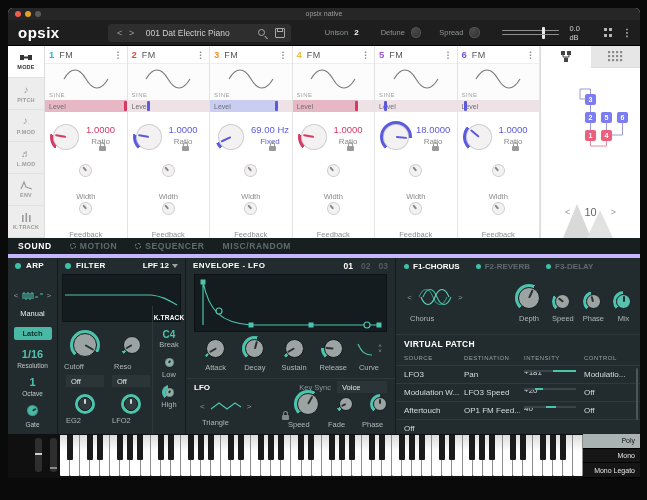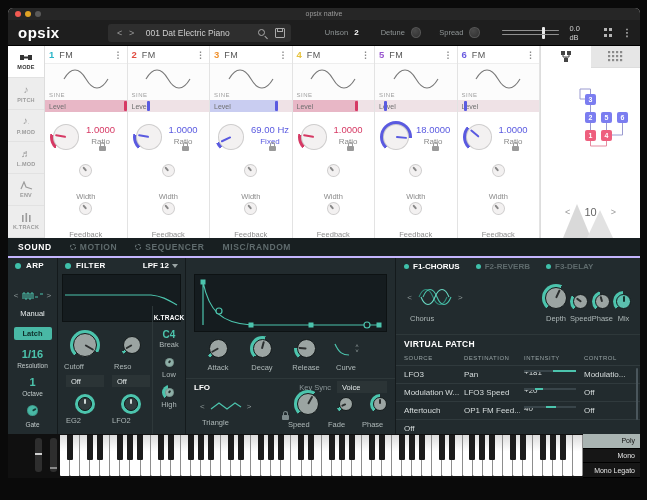--- a/index.html
+++ b/index.html
@@ -82,21 +82,21 @@
   .rp-tab.active{background:#fff;border-bottom:none;}
   .algo-area{flex:1;position:relative;background:#fff;}
   .abox{position:absolute;width:11px;height:11px;border-radius:2px;color:#fff;font-size:7px;font-weight:bold;display:flex;align-items:center;justify-content:center;}
   .abox.mod{background:#7b7df0;} .abox.car{background:#ee5f7e;}
   .algo-nav{position:absolute;left:0;right:0;top:138px;display:flex;align-items:center;justify-content:center;gap:14px;}
   .algo-nav .chv{color:#9a9a9a;font-size:9px;}
   .algo-num{color:#666;font-size:11px;}
 
   
   .bottom{height:196px;background:#222b2e;color:#dfe5e5;}
-  .sec-tabbar{height:20px;background:#181f21;display:flex;align-items:center;gap:18px;padding-left:10px;border-bottom:2px solid #c4b5fd;}
+  .sec-tabbar{height:20px;background:#181f21;display:flex;align-items:center;gap:18px;padding-left:10px;border-bottom:4px solid #c4b5fd;}
   .sec-tab{font-size:8.5px;font-weight:bold;letter-spacing:.6px;color:#5f6b6d;display:flex;align-items:center;gap:4px;}
   .sec-tab.active{color:#fff;}
   .gear{width:6px;height:6px;border:1px dashed #6d797b;border-radius:50%;display:inline-block;}
   .panels{height:176px;display:flex;}
   .panel{position:relative;border-right:1px solid #141a1c;height:176px;}
   .p-head{position:absolute;top:0;left:0;right:0;height:15px;display:flex;align-items:center;padding:0 7px;gap:5px;}
   .dot{width:6px;height:6px;border-radius:50%;background:#3fc0aa;flex:none;}
   .p-title{font-size:8px;font-weight:bold;letter-spacing:.4px;color:#fff;white-space:nowrap;}
   .dk-lab{font-size:7.5px;color:#aeb8b8;text-align:left;}
   .display{position:absolute;background:#151c1f;border:1px solid #0d1213;}
@@ -129,21 +129,21 @@
   .curve-ch{color:#9aa4a4;font-size:6px;line-height:5px;text-align:center;}
   .lfo-div{position:absolute;left:0;right:0;top:120px;border-top:1px solid #2e383a;}
   .chev{color:#8f9a9a;font-size:8px;}
 
   
   .fxp{width:244px;border-right:none;}
   .fx-tabs{position:absolute;top:4px;left:8px;display:flex;gap:16px;align-items:center;}
   .fx-tab{display:flex;align-items:center;gap:4px;font-size:8px;font-weight:bold;color:#5f6b6d;}
   .fx-tab.active{color:#fff;}
   .fx-sel{position:absolute;left:8px;top:28px;width:62px;display:flex;align-items:center;justify-content:center;gap:3px;}
-  .fx-knobs{position:absolute;right:6px;top:26px;display:flex;align-items:flex-end;gap:0;}
+  .fx-knobs{position:absolute;right:6px;top:26px;display:flex;align-items:flex-end;gap:9px;}
   .fxk{display:flex;flex-direction:column;align-items:center;gap:2px;}
   .vp-div{position:absolute;left:0;right:0;top:76px;border-top:1px solid #2e383a;}
   .vp-title{position:absolute;left:8px;top:81px;font-size:8.5px;font-weight:bold;color:#fff;letter-spacing:.3px;}
   .vp-head{position:absolute;left:0;right:0;top:97px;font-size:6px;color:#97a2a4;letter-spacing:.5px;}
   .vp-head span{position:absolute;}
   .vp-rows{position:absolute;left:0;right:0;top:107px;bottom:0;overflow:hidden;}
   .vp-row{position:relative;height:18px;border-top:1px solid #303a3d;font-size:8px;color:#d7dddd;}
   .vp-row span{position:absolute;top:4px;white-space:nowrap;overflow:hidden;}
   .vp-src{left:8px;width:56px;} .vp-dst{left:68px;width:56px;} .vp-int{left:128px;width:52px;top:2px !important;} .vp-ctl{left:188px;width:50px;}
   .vp-slider{position:absolute;left:128px;top:13px;width:52px;height:2px;background:#39454a;}
@@ -660,20 +660,28 @@
           <div class="dk-lab">Low</div>
           <span class="knob" style="--w:15px;--a:35deg;--arc:120deg;--cap:#8fb0a8;--pc:#22302e;margin-top:6px">
               <i class="cap"></i>
               <i class="p"></i>
             </span>
           <div class="dk-lab">High</div>
         </div>
       </div>
 
       <div class="panel envp">
+        <div class="p-head">
+            <span class="p-title">ENVELOPE - LFO</span>
+          <span class="env-tabs">
+            <span class="env-tab active">01</span>
+            <span class="env-tab">02</span>
+            <span class="env-tab">03</span>
+          </span>
+          </div>
         <div class="display" style="left:8px;right:8px;top:16px;height:58px">
           <svg width="192" height="56">
             <path d="M8 50 L8 7 C 14 36, 26 48, 56 50 H184" fill="none" stroke="#4cc4ad" stroke-width="1.2"></path>
             <rect x="5.5" y="4.5" width="5" height="5" fill="#4cc4ad"></rect>
             <circle cx="24" cy="36" r="3" fill="#151c1f" stroke="#4cc4ad" stroke-width="1.2"></circle>
             <rect x="53.5" y="47.5" width="5" height="5" fill="#4cc4ad"></rect>
             <rect x="113.5" y="47.5" width="5" height="5" fill="#4cc4ad"></rect>
             <circle cx="172" cy="50" r="3" fill="#151c1f" stroke="#4cc4ad" stroke-width="1.2"></circle>
             <rect x="181.5" y="47.5" width="5" height="5" fill="#4cc4ad"></rect>
           </svg>
@@ -685,20 +693,27 @@
                 <i class="p"></i>
               </span>
               <span class="dk-lab">Attack</span>
             </span>
           <span class="ek">
               <span class="knob" style="--w:25px;--a:15deg;--arc:150deg;--cap:#9ba4a2;--pc:#2b2f2f;--bd:#141a1b">
                 <i class="cap"></i>
                 <i class="p"></i>
               </span>
               <span class="dk-lab">Decay</span>
+            </span>
+          <span class="ek">
+              <span class="knob" style="--w:25px;--a:-120deg;--arc:14deg;--cap:#9ba4a2;--pc:#2b2f2f;--bd:#141a1b">
+                <i class="cap"></i>
+                <i class="p"></i>
+              </span>
+              <span class="dk-lab">Sustain</span>
             </span>
           <span class="ek">
               <span class="knob" style="--w:25px;--a:-85deg;--arc:48deg;--cap:#9ba4a2;--pc:#2b2f2f;--bd:#141a1b">
                 <i class="cap"></i>
                 <i class="p"></i>
               </span>
               <span class="dk-lab">Release</span>
             </span>
           <span class="ek" style="width:36px">
             <span style="display:flex;align-items:center;gap:4px;height:25px">

